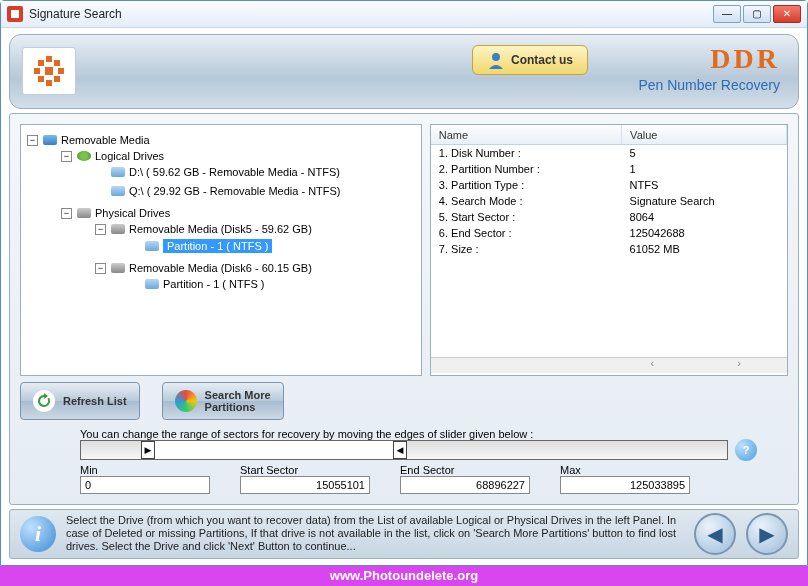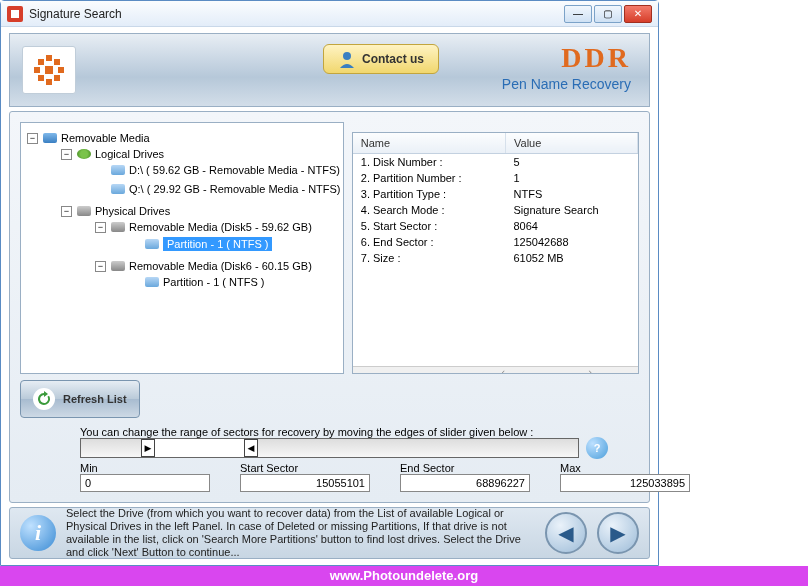--- a/index.html
+++ b/index.html
@@ -1,35 +1,35 @@
 <!DOCTYPE html>
 <html><head>
 <meta charset="utf-8">
 <style>
 * { box-sizing: border-box; margin: 0; padding: 0; }
 body { font-family: "Segoe UI", Tahoma, sans-serif; font-size: 11px; background: #fff; width: 808px; height: 586px; overflow: hidden; }
-.window { width: 659px; height: 566px; border: 1px solid #5a8bc3; border-radius: 4px 4px 0 0; background: #fff; display: flex; flex-direction: column; }
+.window { width: 808px; height: 566px; border: 1px solid #5a8bc3; border-radius: 4px 4px 0 0; background: #fff; display: flex; flex-direction: column; }
 .titlebar { height: 28px; background: linear-gradient(#fafcfe, #e3edf9); display: flex; align-items: center; padding: 0 6px; border-bottom: 1px solid #c9d8e9; }
 .titlebar .appicon { width: 16px; height: 16px; margin-right: 6px; }
 .titlebar .title { flex: 1; color: #222; font-size: 12px; }
 .winbtns { display: flex; gap: 2px; }
 .winbtn { width: 28px; height: 18px; border: 1px solid #7ba2c8; border-radius: 2px; background: linear-gradient(#f1f7fd, #cfe1f4); display: flex; align-items: center; justify-content: center; font-size: 10px; cursor: pointer; }
 .winbtn.close { background: linear-gradient(#f37b6b,#d63e2a); border-color: #a12f1f; color: #fff; }
-.header { height: 78px; background: linear-gradient(#e8eef4,#c6d4e2 40%,#b6c8d9 60%,#d3dee9); border: 1px solid #9aafc4; margin: 6px 8px 4px 8px; border-radius: 0; display: flex; align-items: center; padding: 0 12px; position: relative; }
+.header { height: 78px; background: linear-gradient(#e8eef4,#c6d4e2 40%,#b6c8d9 60%,#d3dee9); border: 1px solid #9aafc4; margin: 6px 8px 4px 8px; border-radius: 12px; display: flex; align-items: center; padding: 0 12px; position: relative; }
 .logo-box { width: 54px; height: 48px; background: #fff; border: 1px solid #c0cdd9; border-radius: 3px; display: flex; align-items: center; justify-content: center; }
 .logo-box svg { width: 34px; height: 34px; }
 .contact-btn { position: absolute; right: 210px; top: 10px; height: 30px; padding: 0 14px; background: linear-gradient(#fff3c2,#f1d76e); border: 1px solid #c2a53e; border-radius: 6px; display: flex; align-items: center; gap: 6px; cursor: pointer; color: #333; font-weight: bold; font-size: 12px; }
 .brand { position: absolute; right: 18px; top: 8px; text-align: right; }
 .brand .ddr { font-family: Liberation Serif, serif; font-size: 28px; font-weight: bold; color: #e06a1f; letter-spacing: 3px; }
 .brand .sub { color: #2a6db5; font-size: 14px; margin-top: 2px; }
 .main { flex: 1; margin: 0 8px; border: 1px solid #9aafc4; border-radius: 3px; padding: 10px; background: linear-gradient(#f3f6fa,#e5ecf3); display: flex; flex-direction: column; gap: 6px; }
 .panes { display: flex; gap: 8px; height: 252px; }
 .tree-pane, .table-pane { border: 1px solid #9aafc4; background: #fff; overflow: auto; }
 .tree-pane { flex: 1.1; padding: 6px 4px; }
-.table-pane { flex: 1; margin-top: 10px; }
+.table-pane { flex: 1; }
 .tree ul { list-style: none; padding-left: 18px; }
 .tree > ul { padding-left: 2px; }
 .tree li { position: relative; padding: 3px 0 3px 16px; white-space: nowrap; }
 .expander { position: absolute; left: 0; top: 4px; width: 11px; height: 11px; border: 1px solid #888; background: #fff; display: flex; align-items: center; justify-content: center; font-size: 9px; line-height: 9px; cursor: pointer; }
 .tree .node { display: inline-flex; align-items: center; gap: 4px; }
 .tree .node .icon { width: 14px; height: 10px; display: inline-block; }
 .icon-removable { background: linear-gradient(#7fb8ea,#3a7fc2); border-radius: 2px; }
 .icon-logical { background: radial-gradient(circle,#7ac34a 40%,#3a7f1a); border-radius: 50%; width: 12px; height: 12px; }
 .icon-phys { background: linear-gradient(#ccc,#888); border-radius: 2px; }
 .icon-part { background: linear-gradient(#b7d7f5,#6aa8dc); border-radius: 2px; }
@@ -96,21 +96,21 @@
     </div>
     <div class="contact-btn">
       <svg width="18" height="18">
           <circle cx="9" cy="6" r="4" fill="#3a7fc2"></circle>
           <path d="M2 18 Q9 10 16 18" fill="#3a7fc2"></path>
         </svg>
       <span>Contact us</span>
     </div>
     <div class="brand">
       <div class="ddr">DDR</div>
-      <div class="sub">Pen Name Recovery</div>
+      <div class="sub">Pen Number Recovery</div>
     </div>
   </div>
 
   <div class="main">
     <div class="panes">
       <div class="tree-pane tree">
         <ul>
           <li>
             <span class="expander">−</span>
             <span class="node">
@@ -220,20 +220,24 @@
 
     <div class="btnrow">
       <div class="btn">
         <span class="ic ic-refresh">
             <svg width="16" height="16" viewBox="0 0 16 16">
               <path d="M8 2a6 6 0 1 0 5 2.7l-1.6 1A4 4 0 1 1 8 4V6l4-3-4-3z" fill="#3a9a3a"></path>
             </svg>
           </span>
         <span>Refresh List</span>
       </div>
+      <div class="btn">
+        <span class="ic ic-search"></span>
+        <span><span>Search More</span><br><span>Partitions</span></span>
+      </div>
     </div>
 
     <div class="slider-section">
       <div class="slider-label">You can change the range of sectors for recovery by moving the edges of slider given below :</div>
       <div class="slider-track">
         <div class="slider-fill"></div>
         <div class="slider-handle" style="left:60px">▶</div>
         <div class="slider-handle" style="right:320px">◀</div>
         <div class="help-ic">?</div>
       </div>

